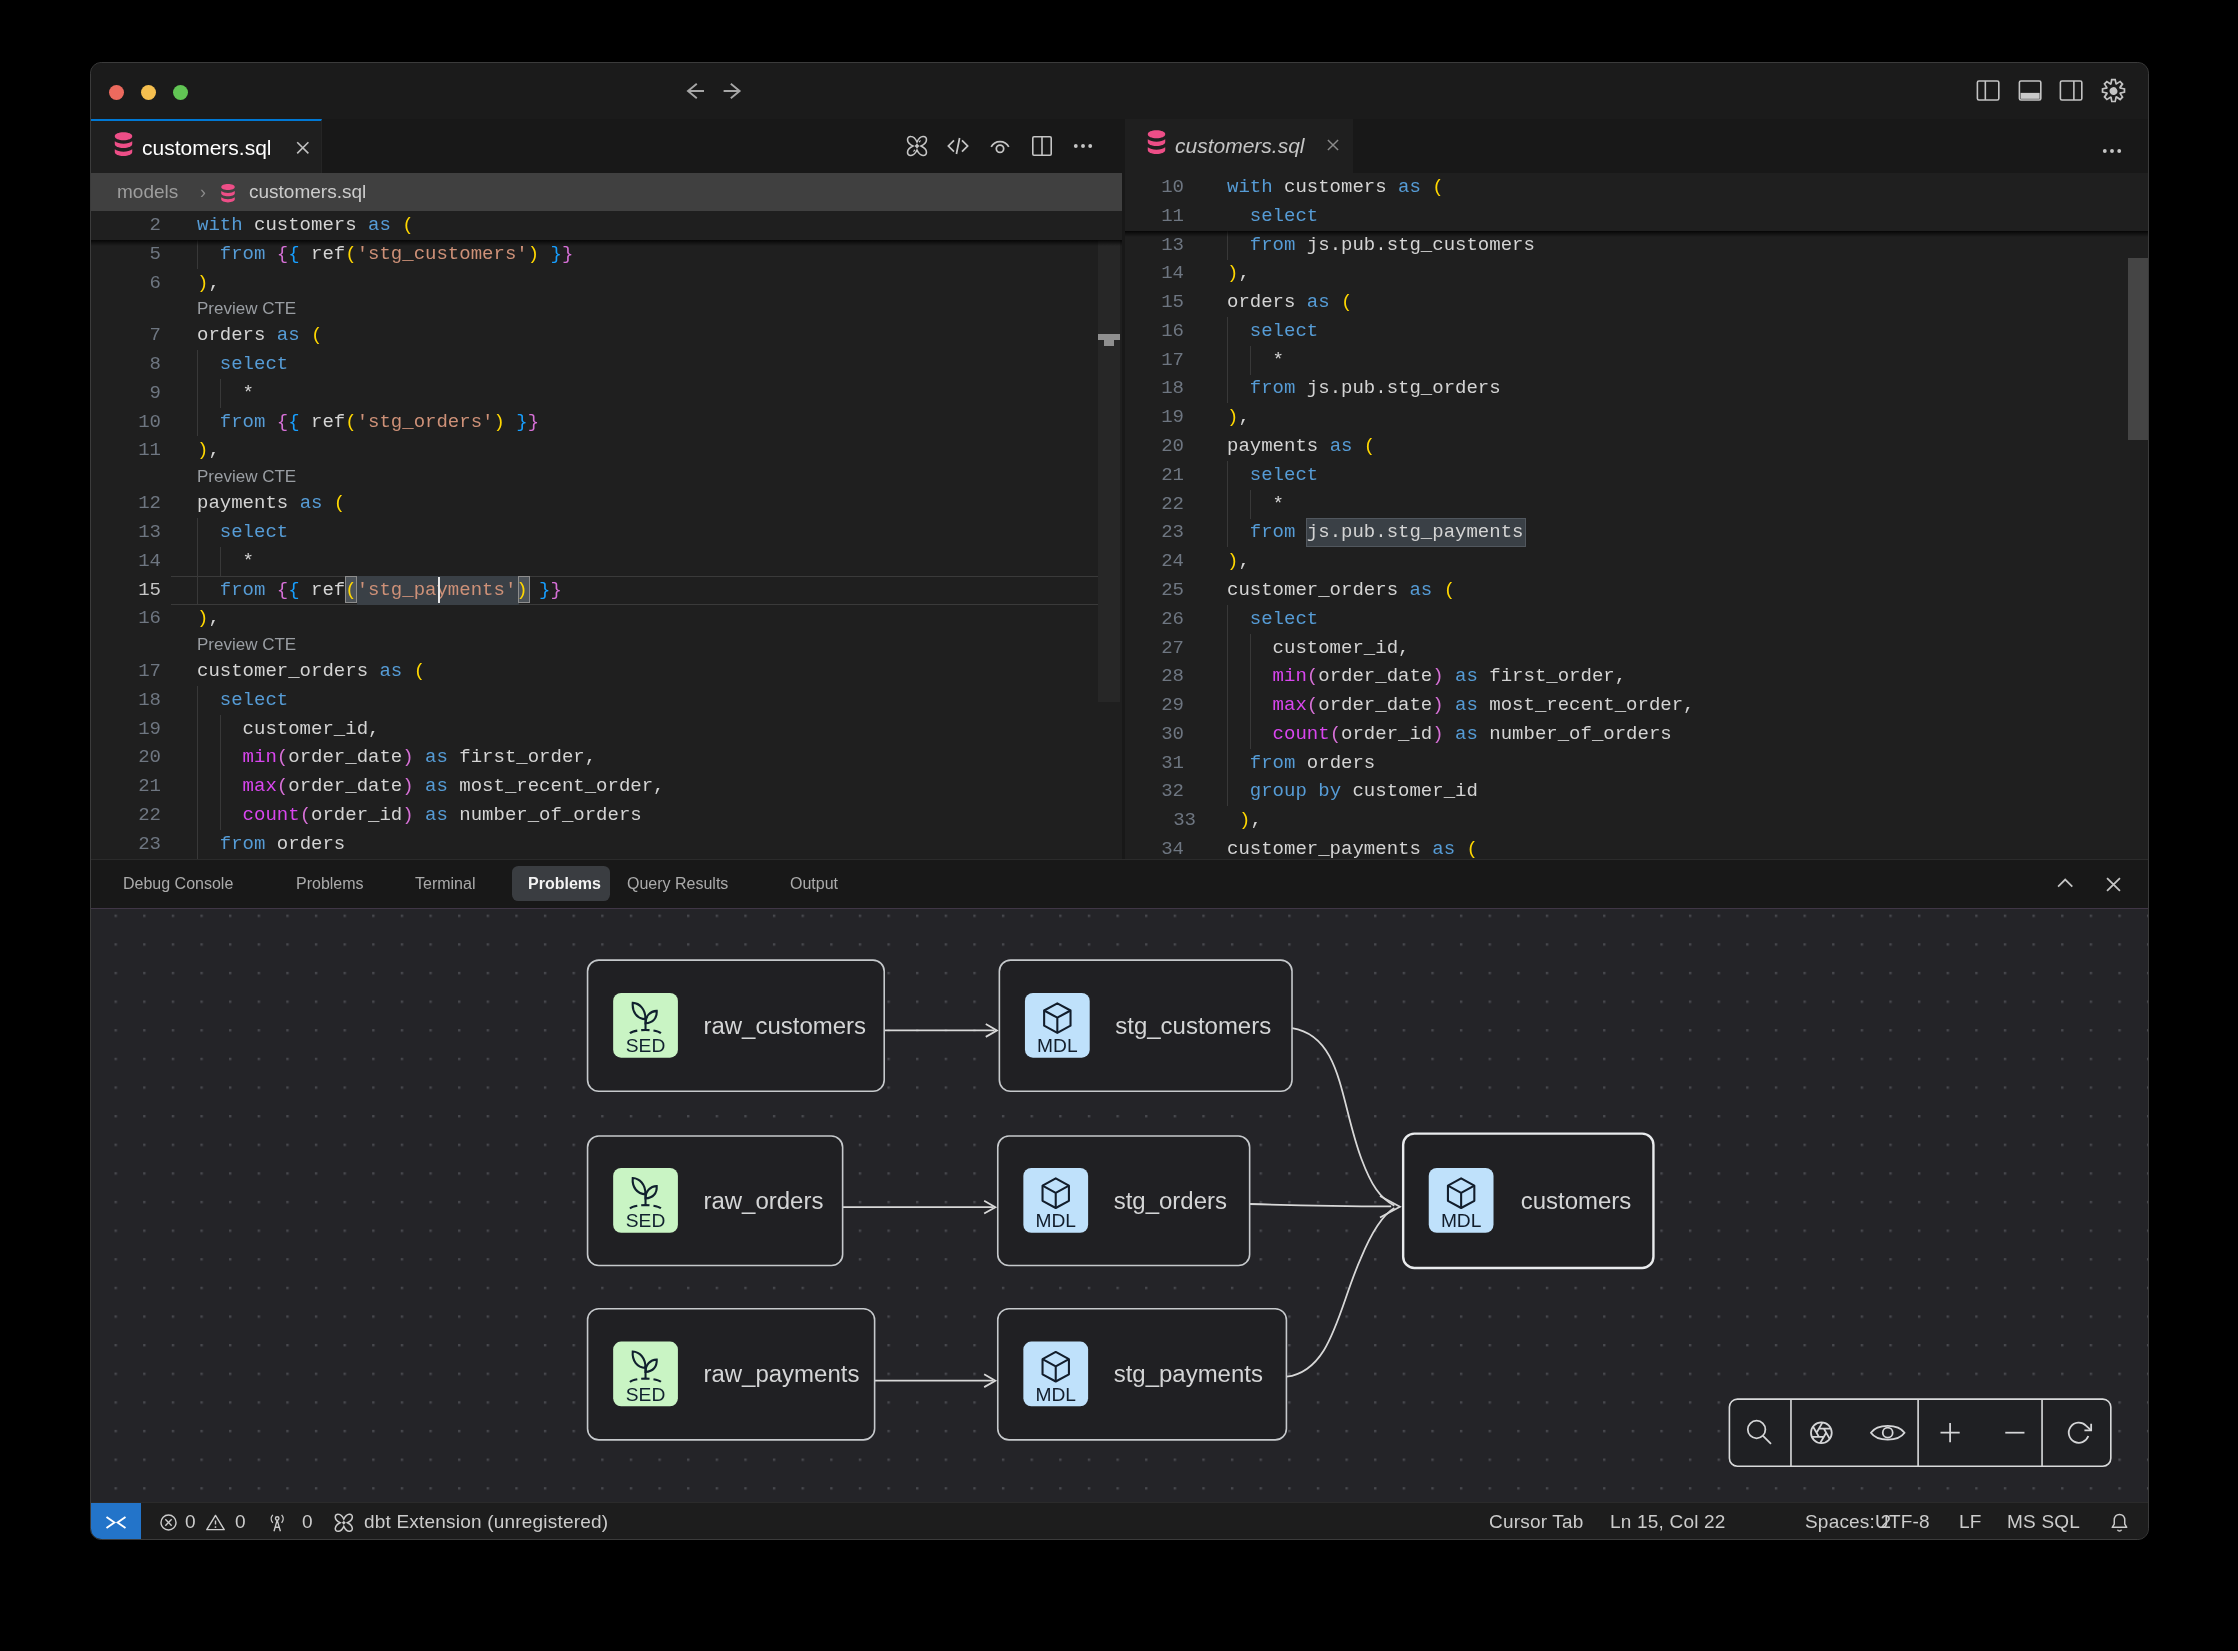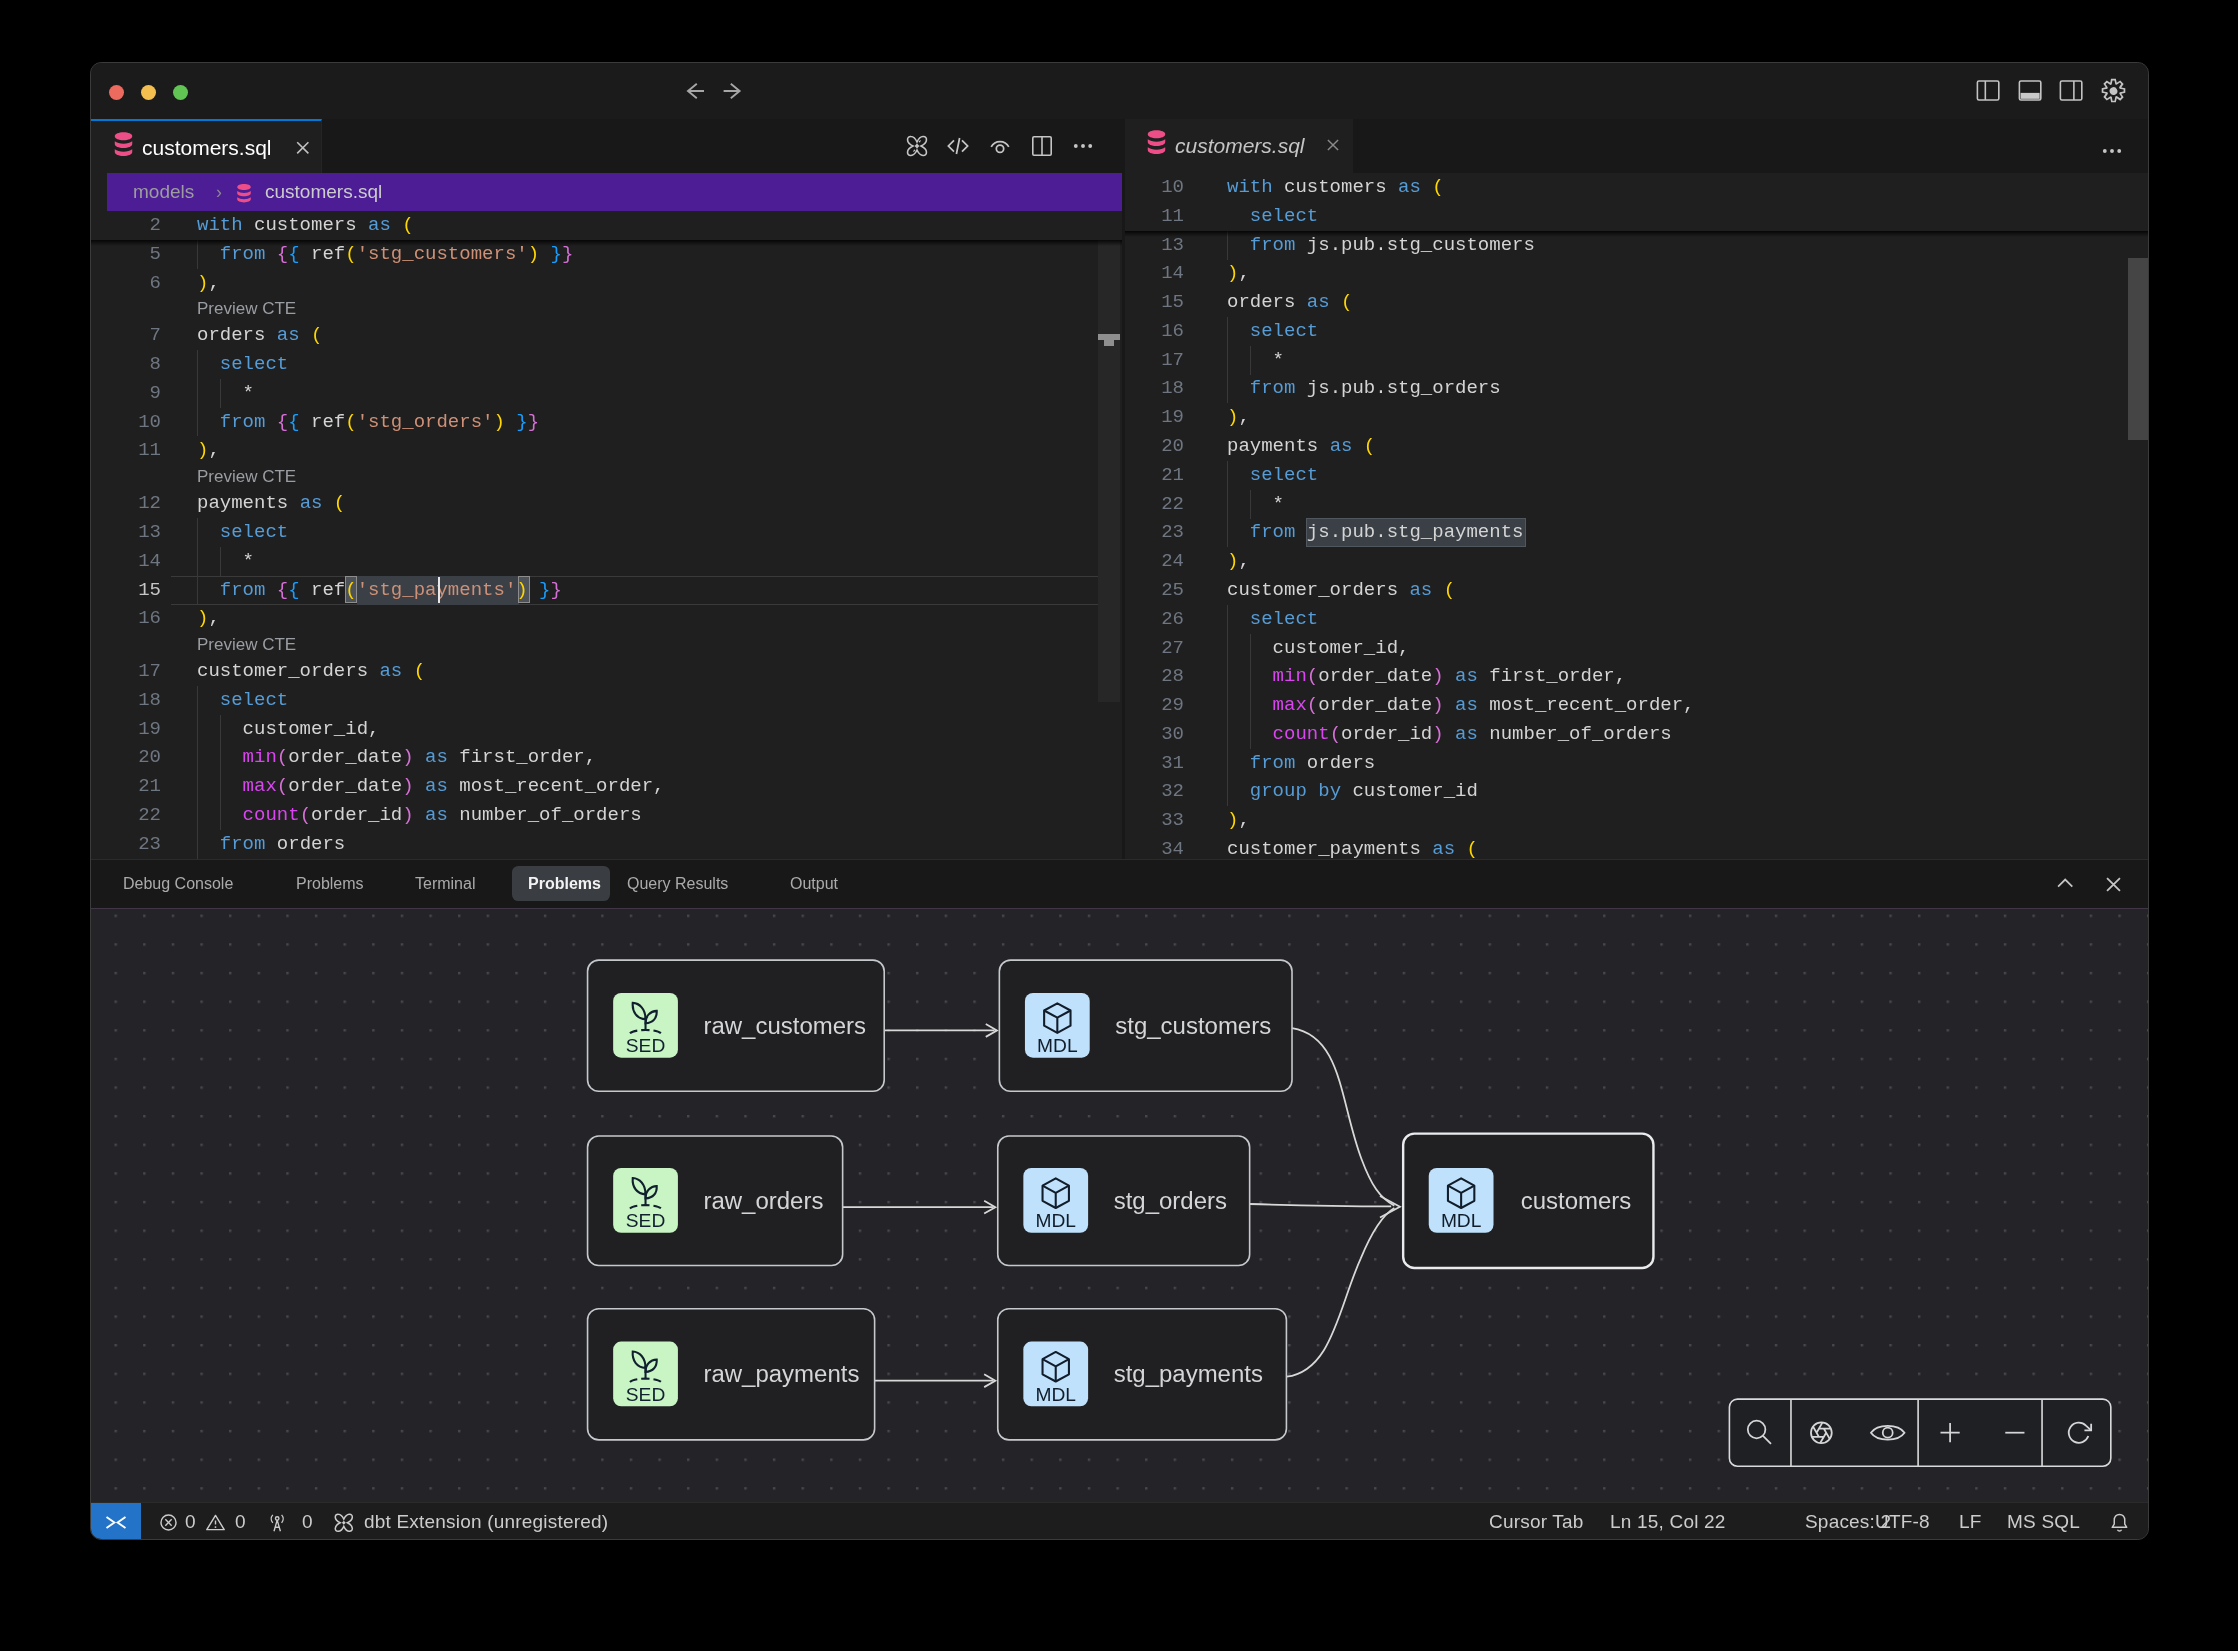--- a/index.html
+++ b/index.html
@@ -7,21 +7,21 @@
 .abs{position:absolute}
 
 #tbar{position:absolute;left:0;top:0;width:2059px;height:56px;background:#1b1b1b}
 .tl{position:absolute;top:21.6px;width:15px;height:15px;border-radius:50%}
 #sbox{position:absolute;left:681px;top:8.8px;width:696px;height:34px;background:#222;border:0.8px solid #4a4a4a;border-radius:6.4px;color:#c8c8c8;font-size:20px;line-height:32px}
 
 #tabbar{position:absolute;left:0;top:56px;width:2059px;height:54px;background:#181818}
 .tab{position:absolute;top:0;height:54px;background:#1f1f1f}
 .tabtxt{position:absolute;top:0;line-height:54px;font-size:21px;color:#fff}
 
-#bc{position:absolute;left:16px;top:110px;width:1032px;height:38px;background:#4c1d95;color:#9d9d9d;font-size:19px;line-height:38px}
+#bc{position:absolute;left:0;top:110px;width:1032px;height:38px;background:#404040;color:#9d9d9d;font-size:19px;line-height:38px}
 
 #edL{position:absolute;left:0;top:148px;width:1031px;height:648px;background:#1f1f1f;overflow:hidden}
 #edR{position:absolute;left:1034px;top:110px;width:1025px;height:686px;background:#1f1f1f;overflow:hidden}
 .row{position:absolute;height:29px;line-height:29px;white-space:pre;font-family:"Liberation Mono",monospace;font-size:19px;color:#d4d4d4}
 .ln{position:absolute;left:0;width:70px;text-align:right;color:#6e7681}
 .lnr{position:absolute;left:0;width:59px;text-align:right;color:#6e7681}
 .cd{position:absolute;left:106px}
 .cdr{position:absolute;left:102px}
 .cl{position:absolute;height:24px;line-height:24px;white-space:pre;font-size:17px;color:#9a9ea3;left:106px}
 .k{color:#569cd6}.g{color:#ffd700}.o{color:#d670d6}.u{color:#179fff}.s{color:#ce9178}.f{color:#d946ef}
@@ -215,21 +215,21 @@
     <div class="row" style="top:345px;left:0;right:0"><span class="lnr">23</span><span class="cdr">  <span class="k">from</span> js.pub.stg_payments</span></div>
     <div class="row" style="top:374px;left:0;right:0"><span class="lnr">24</span><span class="cdr"><span class="g">)</span>,</span></div>
     <div class="row" style="top:403px;left:0;right:0"><span class="lnr">25</span><span class="cdr">customer_orders <span class="k">as</span> <span class="g">(</span></span></div>
     <div class="row" style="top:432px;left:0;right:0"><span class="lnr">26</span><span class="cdr">  <span class="k">select</span></span></div>
     <div class="row" style="top:461px;left:0;right:0"><span class="lnr">27</span><span class="cdr">    customer_id,</span></div>
     <div class="row" style="top:489px;left:0;right:0"><span class="lnr">28</span><span class="cdr">    <span class="f">min</span><span class="o">(</span>order_date<span class="o">)</span> <span class="k">as</span> first_order,</span></div>
     <div class="row" style="top:518px;left:0;right:0"><span class="lnr">29</span><span class="cdr">    <span class="f">max</span><span class="o">(</span>order_date<span class="o">)</span> <span class="k">as</span> most_recent_order,</span></div>
     <div class="row" style="top:547px;left:0;right:0"><span class="lnr">30</span><span class="cdr">    <span class="f">count</span><span class="o">(</span>order_id<span class="o">)</span> <span class="k">as</span> number_of_orders</span></div>
     <div class="row" style="top:576px;left:0;right:0"><span class="lnr">31</span><span class="cdr">  <span class="k">from</span> orders</span></div>
     <div class="row" style="top:604px;left:0;right:0"><span class="lnr">32</span><span class="cdr">  <span class="k">group</span> <span class="k">by</span> customer_id</span></div>
-    <div class="row" style="top:633px;left:0;right:0"><span class="lnr">33</span><span class="cdr"><span class="g">)</span>,</span></div>
+    <div class="row" style="top:633px;left:12px;right:0"><span class="lnr">33</span><span class="cdr"><span class="g">)</span>,</span></div>
     <div class="row" style="top:662px;left:0;right:0"><span class="lnr">34</span><span class="cdr">customer_payments <span class="k">as</span> <span class="g">(</span></span></div>
 
     <div class="row sticky" style="top:0"><span class="lnr">10</span><span class="cdr"><span class="k">with</span> customers <span class="k">as</span> <span class="g">(</span></span></div>
     <div class="row sticky" style="top:29px"><span class="lnr">11</span><span class="cdr">  <span class="k">select</span></span></div>
     <div class="shadow" style="top:58px"></div>
 
     <div class="abs" style="left:1003px;top:85px;width:22.4px;height:182px;background:rgba(121,121,121,0.42)"></div>
   </div>
 
   <div class="abs" style="left:1031px;top:56px;width:3.2px;height:740px;background:#181818"></div>

